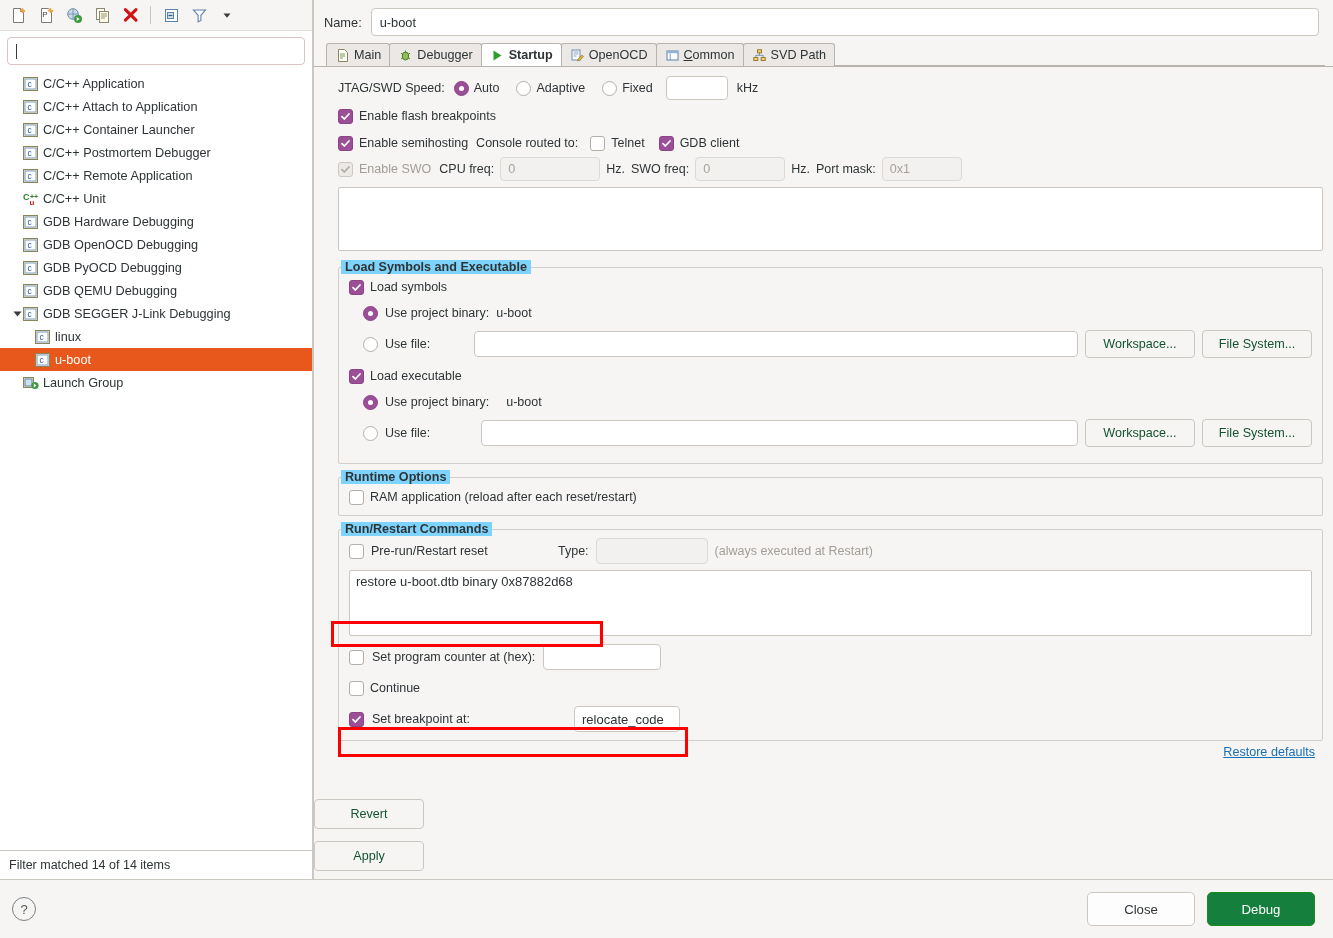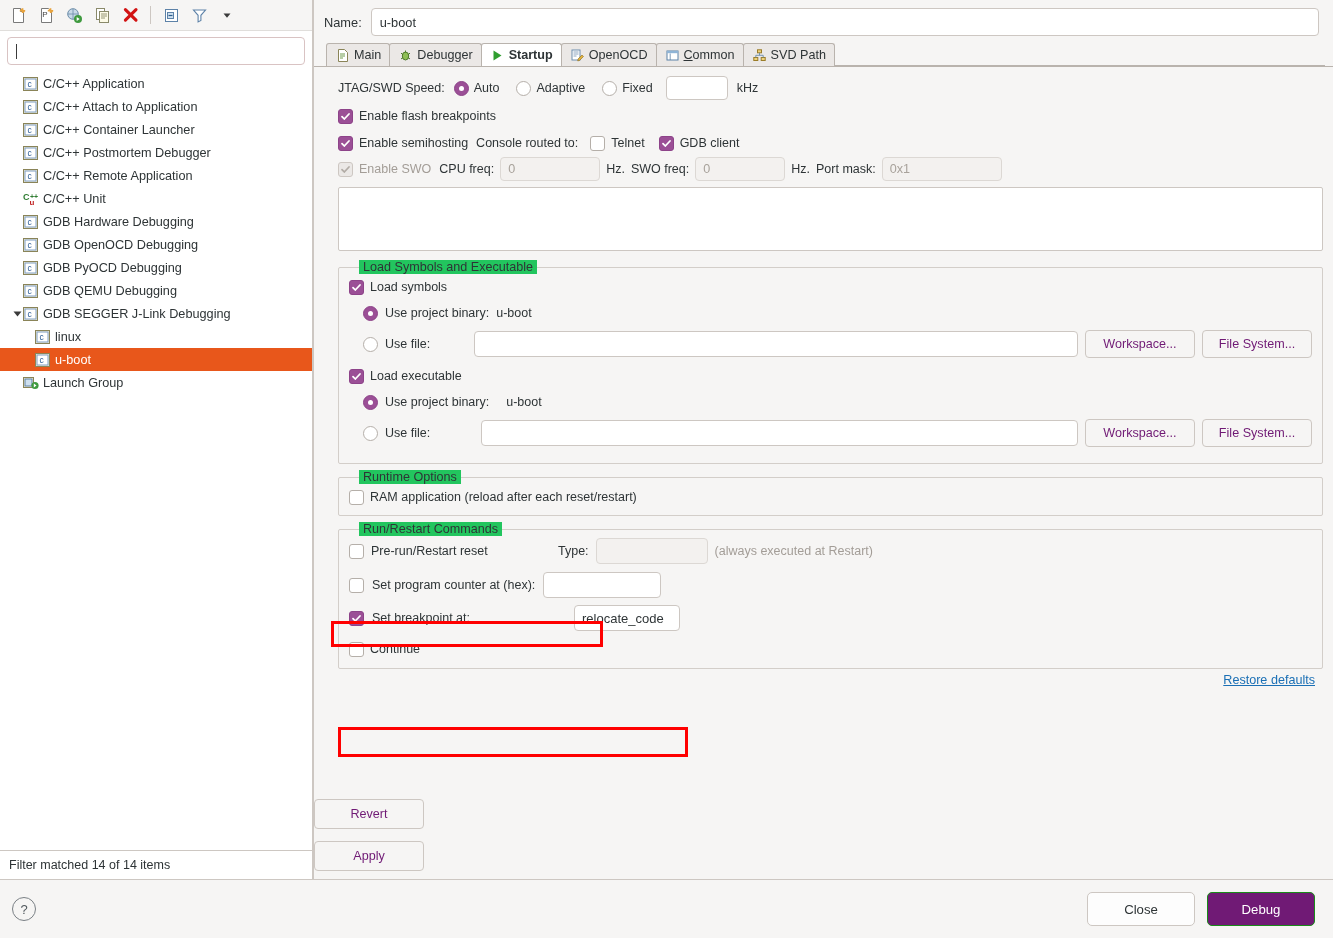--- a/index.html
+++ b/index.html
@@ -60,40 +60,40 @@
   .chk.off{background:#fff;border:1px solid #b5afa9;}
   .chk.dis{background:#ebe8e6;border:1px solid #cdc7c2;display:flex;align-items:center;justify-content:center;}
   .chk svg{display:block;}
   .rad{width:15px;height:15px;border-radius:50%;flex:0 0 auto;box-sizing:border-box;}
   .rad.on{background:#9b4f96;border:1px solid #8d4389;display:flex;align-items:center;justify-content:center;}
   .rad.on::after{content:"";width:5px;height:5px;border-radius:50%;background:#fff;}
   .rad.off{background:#fff;border:1px solid #b5afa9;}
   .inp{height:24px;border:1px solid #cdc7c2;border-radius:4px;background:#fff;display:flex;align-items:center;padding:0 7px;box-sizing:border-box;font-size:12.6px;}
   .inp.dis{background:#f3f1ef;color:#a8a29b;border-color:#dcd8d4;}
   .btn{height:28px;border:1px solid #cdc7c2;border-radius:4px;background:#fdfdfd;display:flex;align-items:center;justify-content:center;padding:0 11px;font-size:12.6px;cursor:default;box-sizing:border-box;}
-  .btn.dis{color:#701a75;background:#f6f5f4;}
+  .btn.dis{color:#14532d;background:#f6f5f4;}
   .dimtext{color:#a39d97;}
 
   .group{border:1px solid #d3cec9;border-radius:2px;position:relative;margin-top:14px;padding:10px 10px 9px 10px;background:transparent;}
-  .group>.gtitle{position:absolute;top:-8px;left:20px;background:#22c55e;padding:0 4px;font-size:12.6px;}
+  .group>.gtitle{position:absolute;top:-8px;left:2px;background:#7dd3fc;padding:0 4px;font-size:12.6px;font-weight:bold;}
 
   .bigarea{border:1px solid #cdc7c2;background:#fff;border-radius:2px;}
   .linkrow{display:flex;justify-content:flex-end;padding:4px 10px 6px 0;}
   .link{color:#1a6fb5;text-decoration:underline;font-size:12.6px;cursor:default;}
 
   .applyrow{display:flex;justify-content:flex-end;gap:12px;padding:10px 22px 8px 0;flex-direction:column;}
   .applyrow .btn{width:110px;height:30px;}
 
   
   .bottom{height:58px;display:flex;align-items:center;padding:0 18px 0 12px;border-top:1px solid #cdc7c2;background:#f6f5f4;}
   .help{width:22px;height:22px;border-radius:50%;border:1px solid #7a8085;display:flex;align-items:center;justify-content:center;font-size:13px;color:#52595e;cursor:default;}
   .bottom .spacer{flex:1;}
   .bbtn{height:34px;min-width:108px;border-radius:5px;display:flex;align-items:center;justify-content:center;font-size:13.2px;cursor:default;box-sizing:border-box;}
   .bbtn.neutral{background:#fdfdfd;border:1px solid #cdc7c2;}
-  .bbtn.primary{background:#701a75;border:1px solid #1a8a1a;color:#fff;margin-left:12px;}
+  .bbtn.primary{background:#15803d;border:1px solid #1a8a1a;color:#fff;margin-left:12px;}
 
   
   .anno{position:absolute;border:3px solid #ff0000;box-sizing:border-box;pointer-events:none;z-index:40;}
 </style>
 </head>
 <body>
 
 <div class="app">
   <div class="split">
 
@@ -456,21 +456,21 @@
           <div class="inp dis" style="width:100px;">
             <span>0</span>
           </div>
           <span>Hz.</span>
           <span>SWO freq:</span>
           <div class="inp dis" style="width:90px;">
             <span>0</span>
           </div>
           <span>Hz.</span>
           <span>Port mask:</span>
-          <div class="inp dis" style="width:120px;">
+          <div class="inp dis" style="width:80px;">
             <span>0x1</span>
           </div>
         </div>
 
         <div class="bigarea" style="height:62px;margin:0 2px 0 12px;">
           <span></span>
         </div>
 
         <div class="group" style="margin:16px 2px 0 12px;padding-top:8px;">
           <span class="gtitle">Load Symbols and Executable</span>
@@ -550,44 +550,47 @@
           <div class="row" style="gap:7px;margin-bottom:6px;">
             <span class="chk off"></span>
             <span style="width:180px;">Pre-run/Restart reset</span>
             <span>Type:</span>
             <div class="inp dis" style="width:112px;height:26px;">
               <span></span>
             </div>
             <span class="dimtext">(always executed at Restart)</span>
           </div>
 
+          <div class="bigarea" style="height:58px;padding:3px 6px;position:relative;">
+            <span id="cmdtext" style="font-size:13px;">restore u-boot.dtb binary 0x87882d68</span>
+          </div>
 
           <div class="row" style="gap:8px;margin-top:8px;">
             <span class="chk off"></span>
             <span>Set program counter at (hex):</span>
             <div class="inp" style="width:118px;height:26px;">
               <span></span>
             </div>
           </div>
 
+          <div class="row" style="margin-top:7px;">
+            <span class="chk off"></span>
+            <span>Continue</span>
+          </div>
+
           <div class="row" style="gap:8px;margin-top:7px;">
             <span class="chk on">
               <svg width="11" height="11" viewBox="0 0 11 11">
                   <path d="M2 5.6l2.3 2.4L9 3" fill="none" stroke="#fff" stroke-width="1.8" stroke-linecap="round" stroke-linejoin="round"></path>
                 </svg>
             </span>
             <span style="width:194px;">Set breakpoint at:</span>
             <div class="inp" style="width:106px;height:26px;">
               <span style="font-size:13px;">relocate_code</span>
             </div>
-          </div>
-
-          <div class="row" style="margin-top:7px;">
-            <span class="chk off"></span>
-            <span>Continue</span>
           </div>
         </div>
 
         <div class="linkrow">
           <span class="link">Restore defaults</span>
         </div>
 
       </div>
 
       <div class="applyrow">

